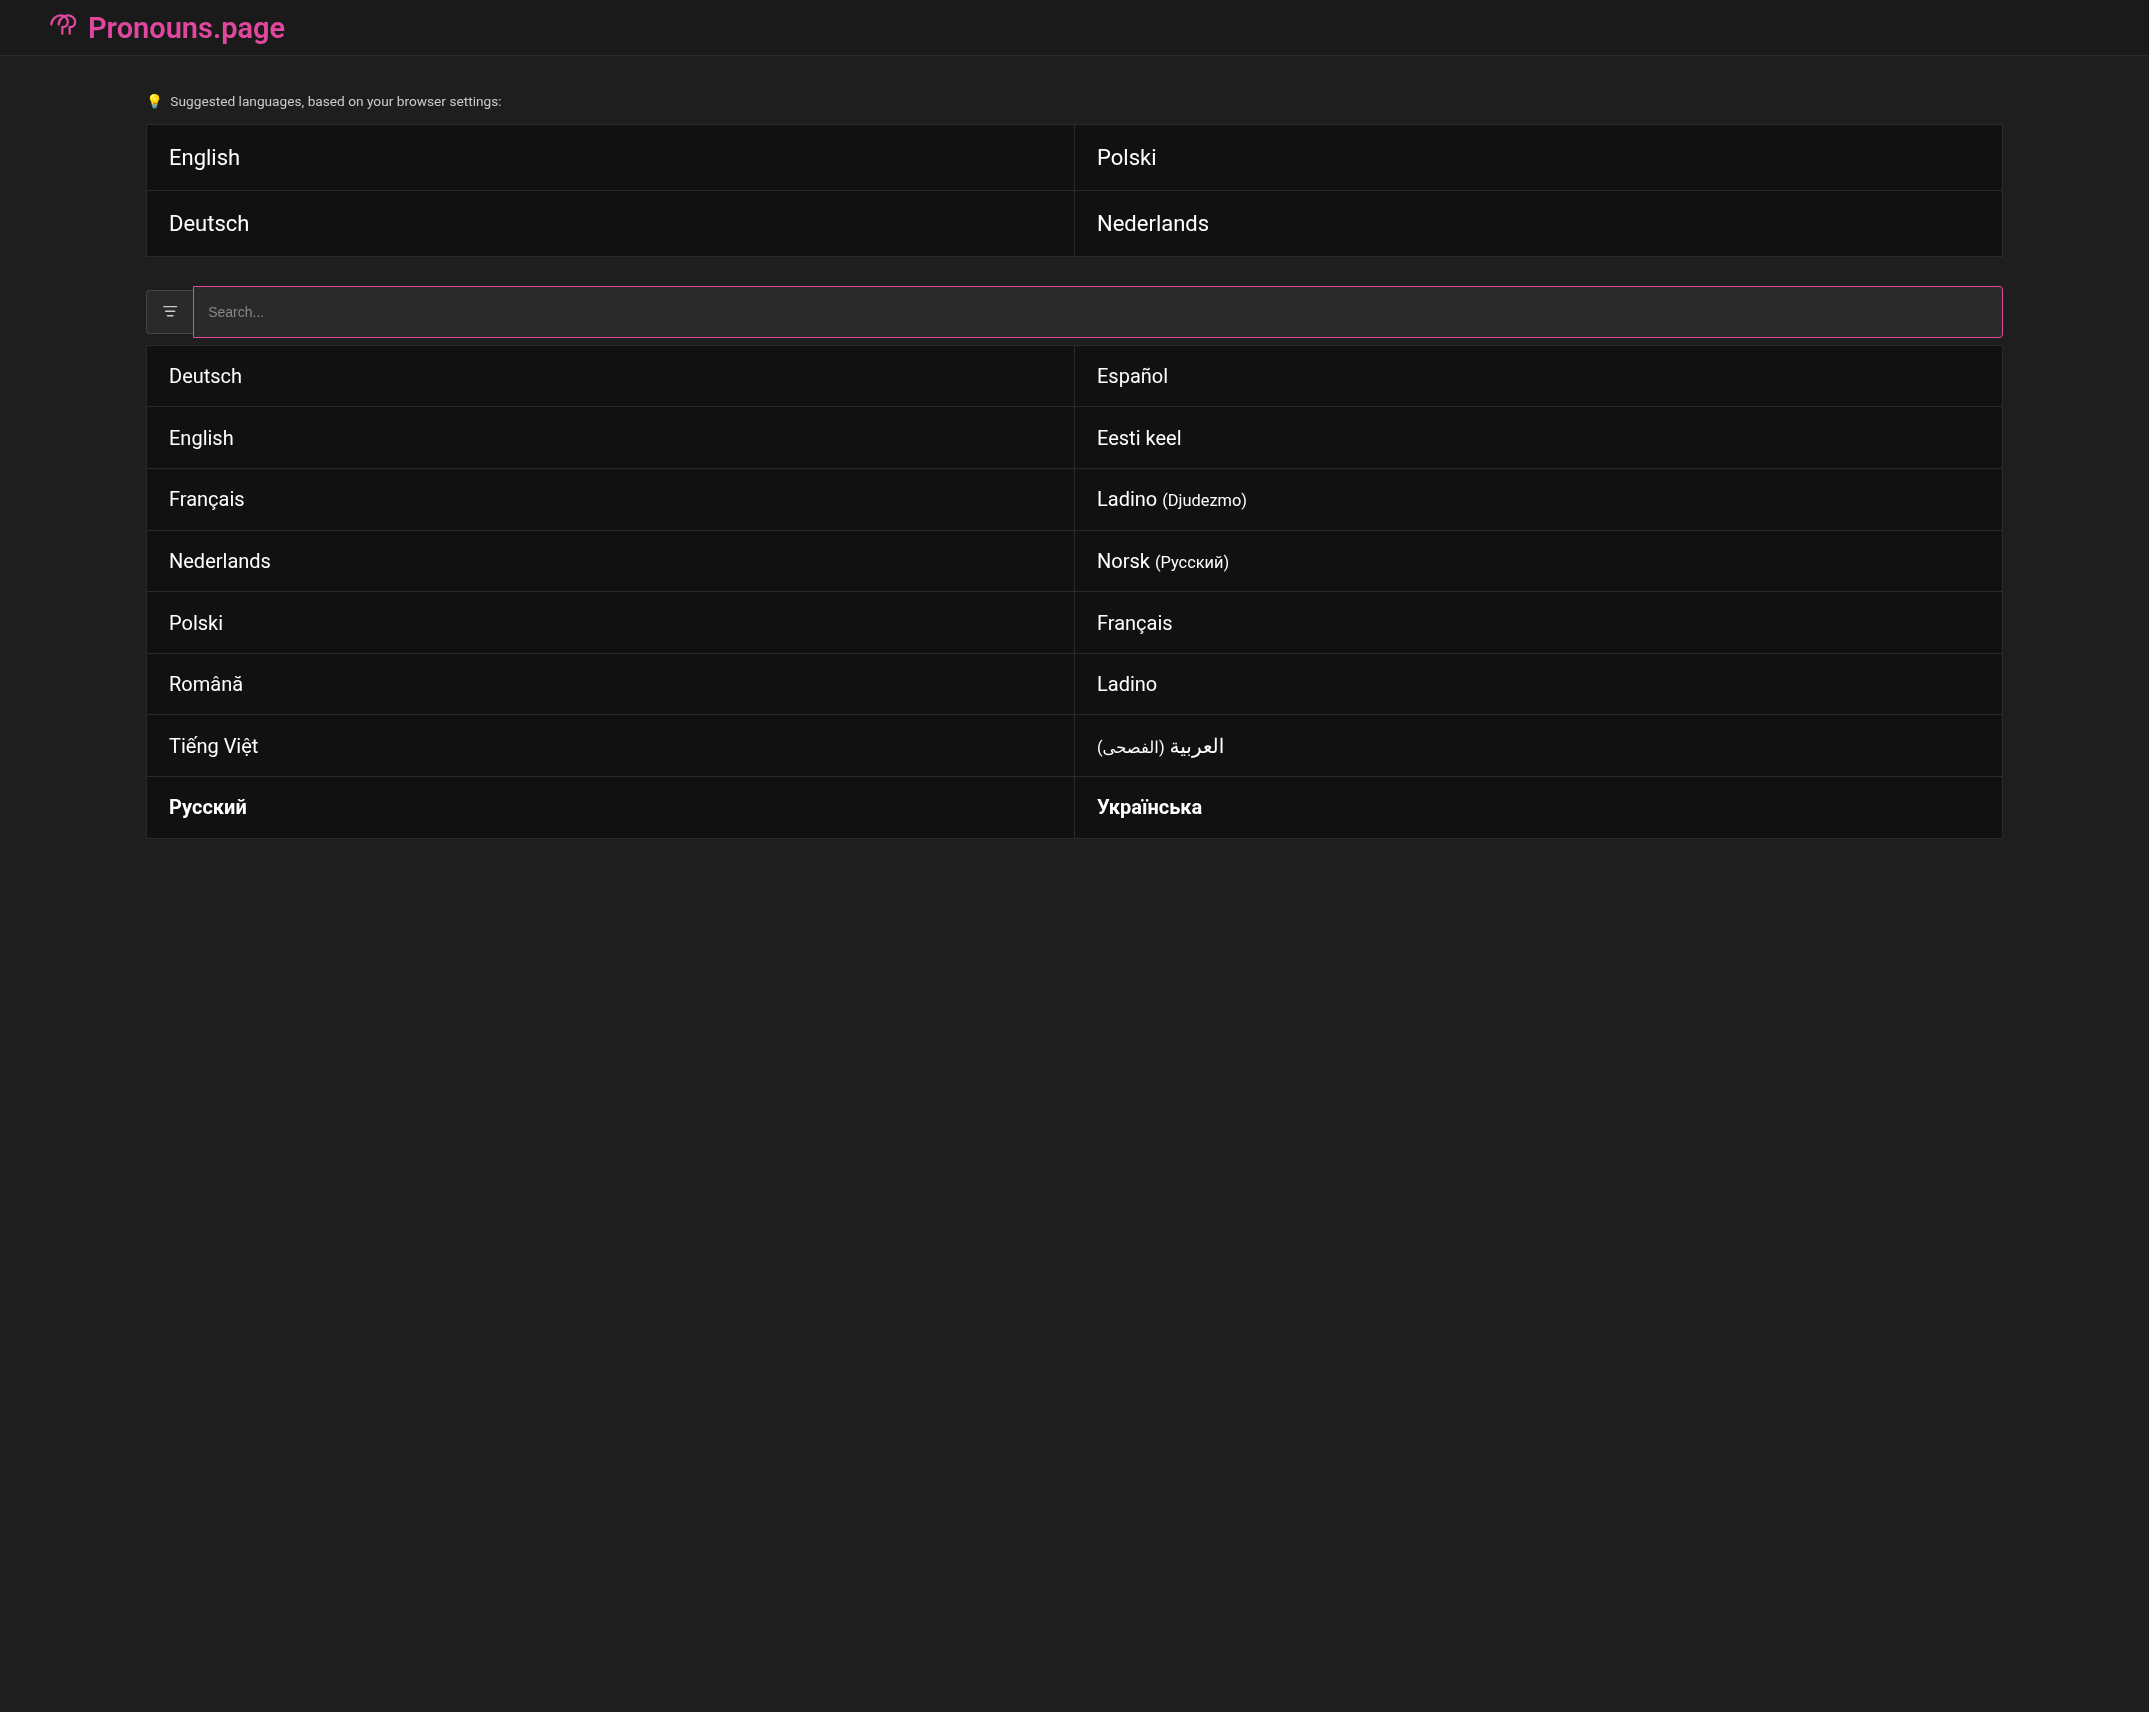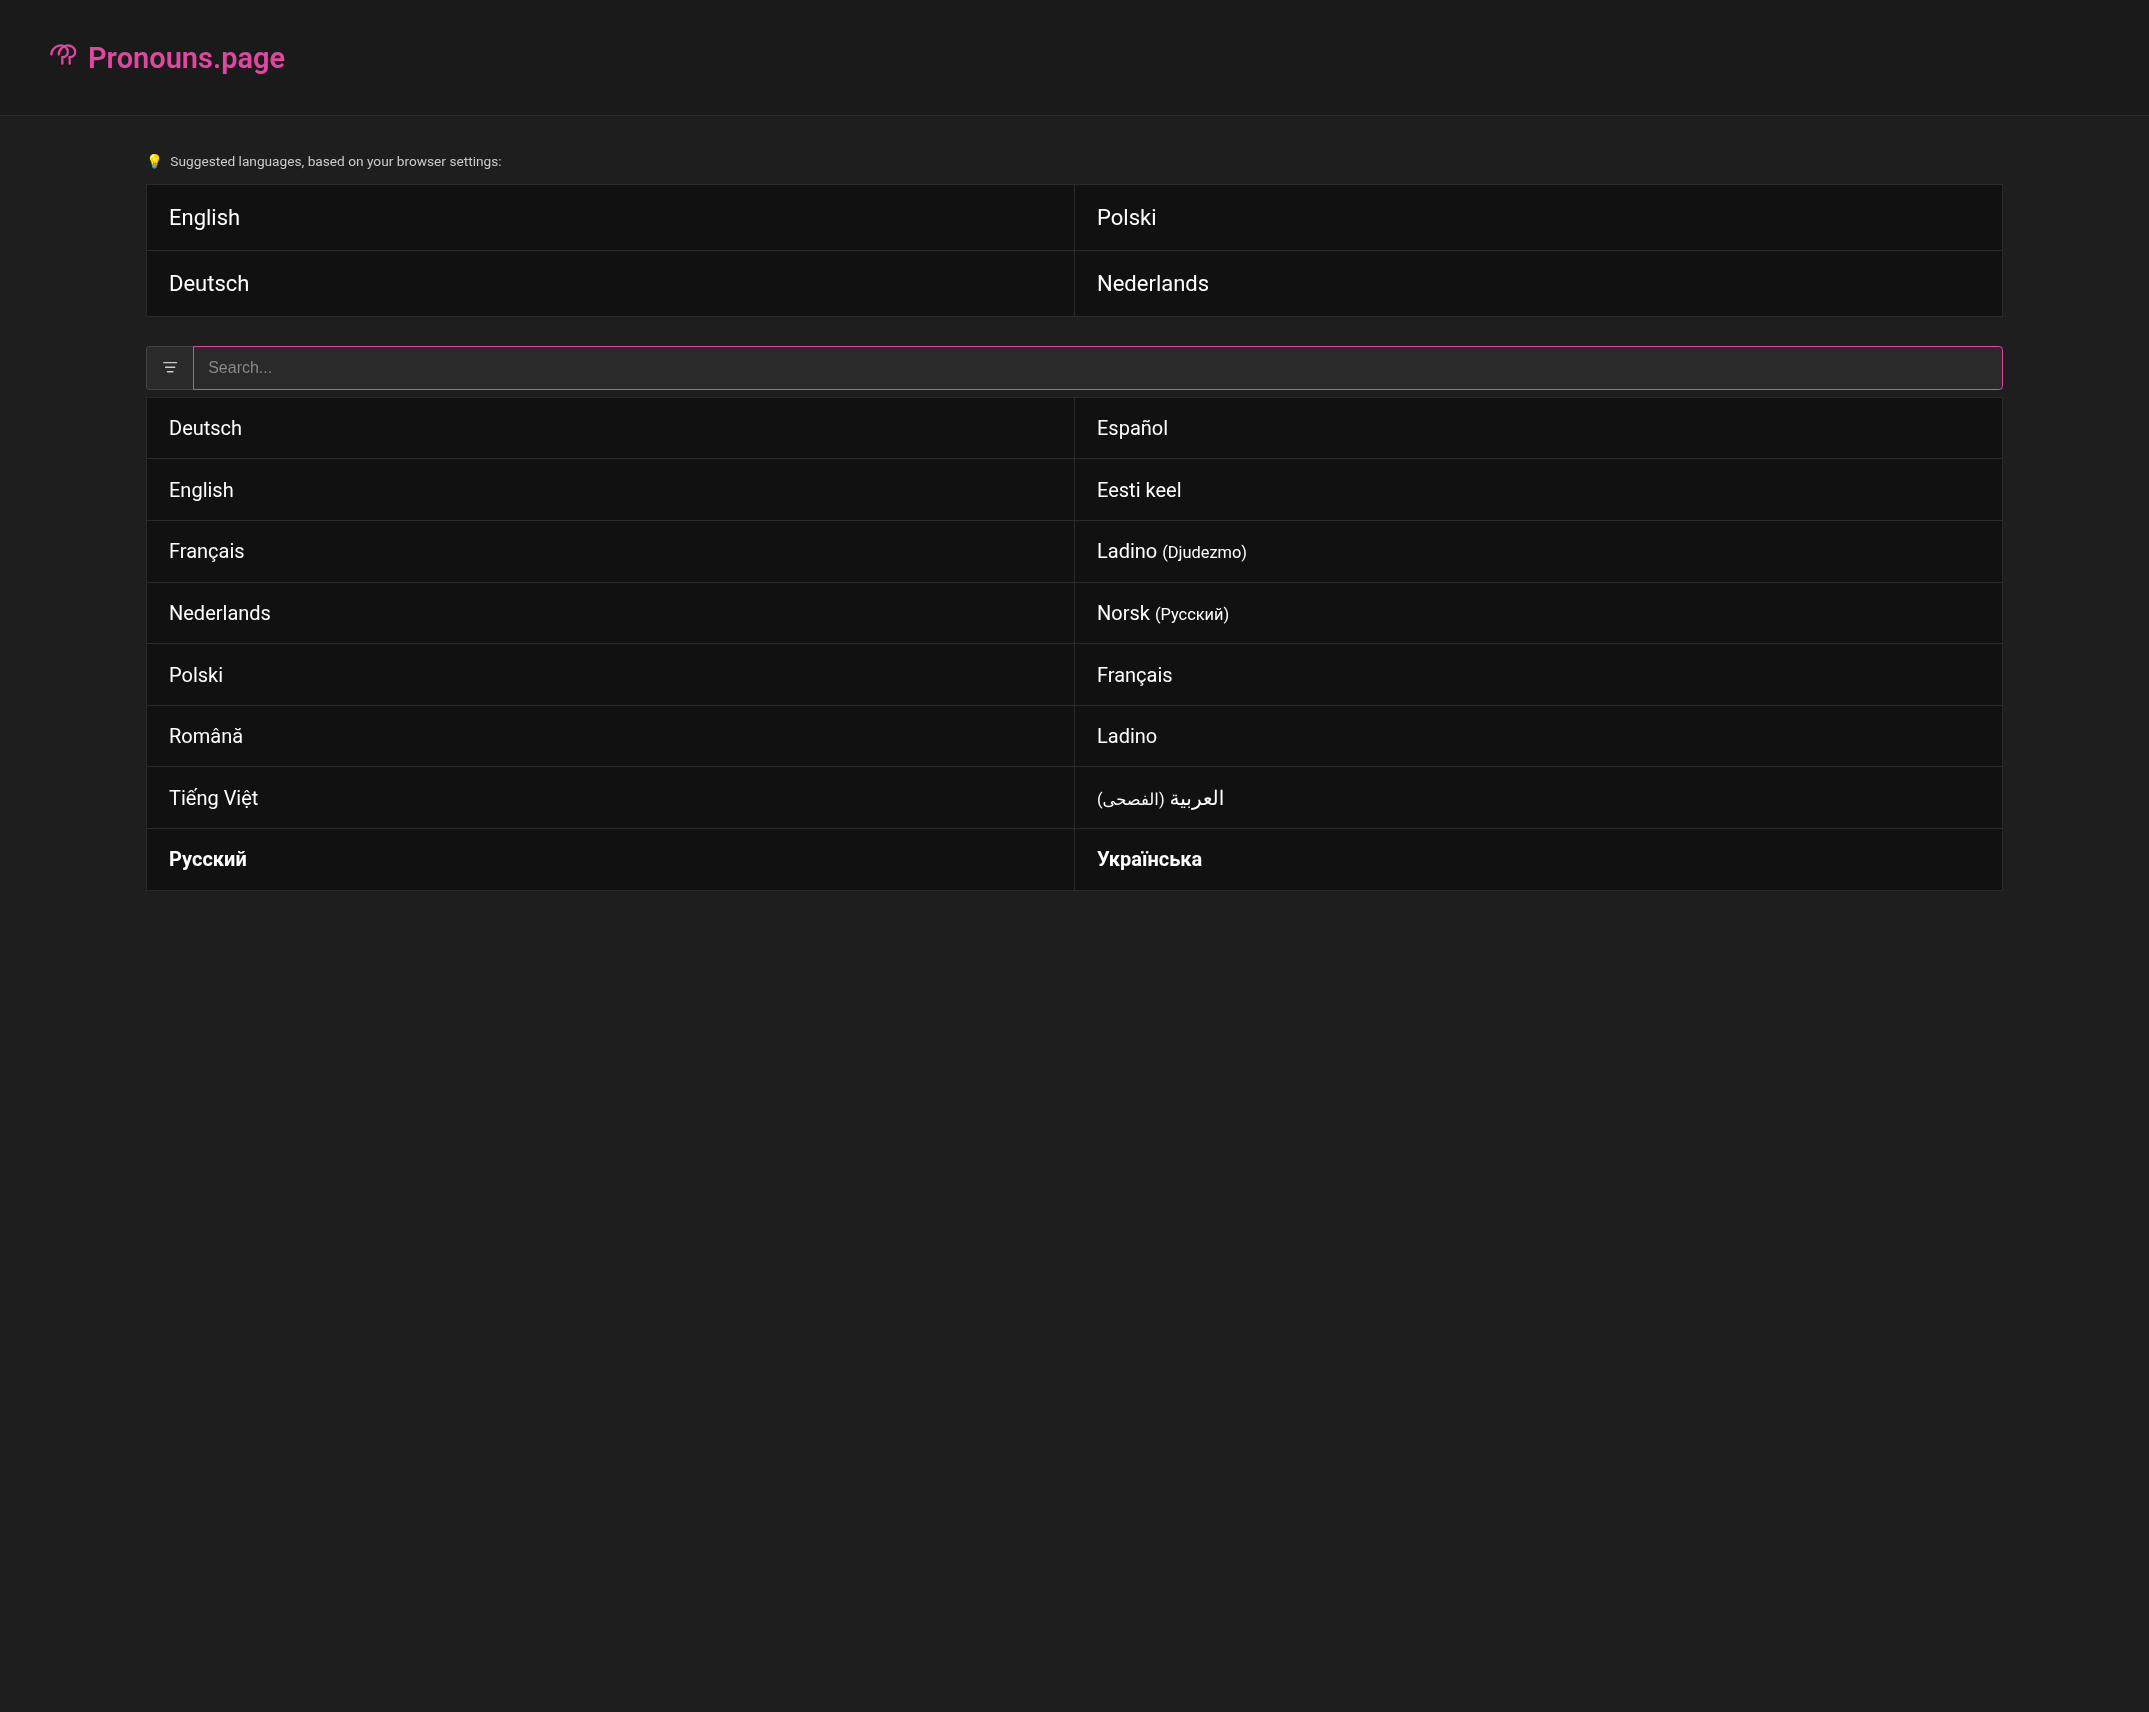--- a/index.html
+++ b/index.html
@@ -11,21 +11,21 @@
     body {
       background-color: #1e1e1e;
       color: #ffffff;
       font-family: -apple-system, BlinkMacSystemFont, 'Segoe UI', Roboto, sans-serif;
       min-height: 100vh;
       padding: 0;
     }
 
     .header {
       background-color: #1a1a1a;
-      padding: 38px 44px;
+      padding: 8px 44px;
       display: flex;
       align-items: center;
       gap: 11px;
       border-bottom: 0.9px solid #2a2a2a;
     }
 
     .logo-icon {
       color: #e0479e;
       font-size: 25.6px;
       font-weight: bold;
@@ -84,24 +84,24 @@
       justify-content: center;
       height: 44px;
       border-radius: 3.7px 0 0 3.7px;
     }
 
     .search-input {
       flex: 1;
       background-color: #2a2a2a;
       border: 1.8px solid #e0479e;
       color: #ef4444;
-      font-size: 16px;
+      font-size: 14px;
       padding: 11px 14.6px;
       outline: none;
-      height: 44px;
+      height: 52px;
       border-radius: 0 3.7px 3.7px 0;
     }
 
     .search-input::placeholder {
       color: #888888;
     }
 
     .all-languages-grid {
       width: 100%;
       border-collapse: collapse;

